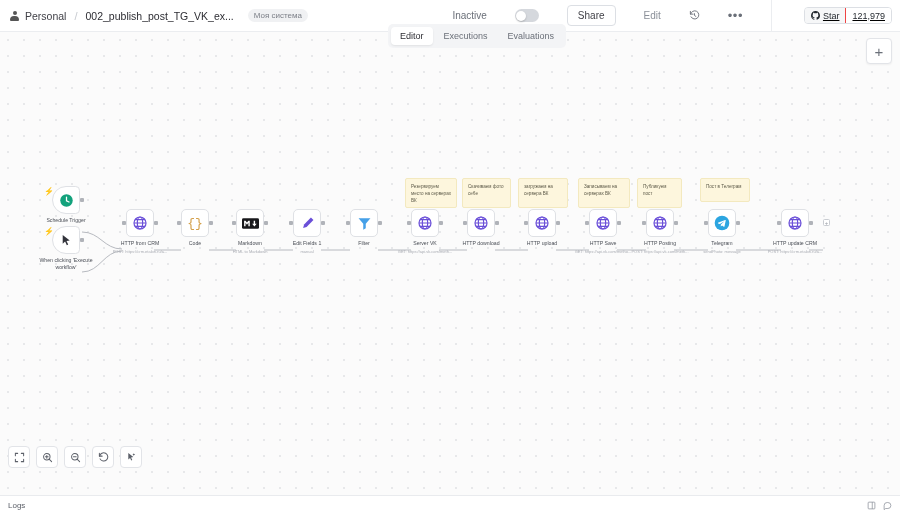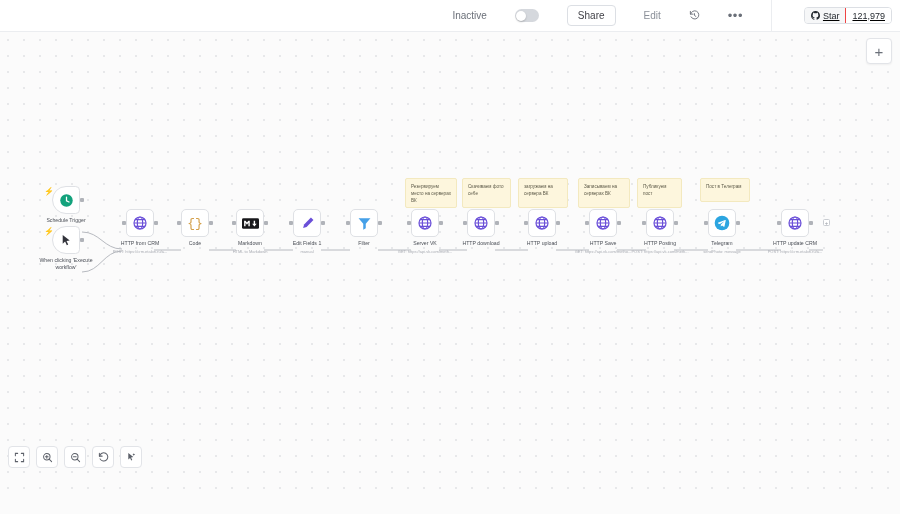--- a/index.html
+++ b/index.html
@@ -165,20 +165,27 @@
   }
   .logs-label { font-size: 8px; color: #5c6069; cursor: pointer; }
   .logs-icons { margin-left: auto; display: flex; gap: 7px; align-items: center; color:#8b9099; }
 </style>
 </head>
 <body>
 
 <div id="app">
 
   <div class="header">
+    <div class="hdr-left">
+      <span class="person-icon"></span>
+      <span class="bc-personal">Personal</span>
+      <span class="bc-sep">/</span>
+      <span class="bc-wf">002_publish_post_TG_VK_ex...</span>
+      <span class="tag-chip">Моя система</span>
+    </div>
 
     <div class="hdr-right">
       <span class="inactive-label">Inactive</span>
       <div class="toggle">
         <div class="knob"></div>
       </div>
       <button class="share-btn">Share</button>
       <span class="saved-label">Edit</span>
       <span class="icon-btn">
         <svg width="11" height="11" viewBox="0 0 24 24" fill="none" stroke="#6b7079" stroke-width="2" stroke-linecap="round" stroke-linejoin="round">
@@ -194,20 +201,25 @@
           <svg width="9" height="9" viewBox="0 0 16 16" fill="#24292f">
             <path d="M8 0C3.58 0 0 3.58 0 8c0 3.54 2.29 6.53 5.47 7.59.4.07.55-.17.55-.38 0-.19-.01-.82-.01-1.49-2.01.37-2.53-.49-2.69-.94-.09-.23-.48-.94-.82-1.13-.28-.15-.68-.52-.01-.53.63-.01 1.08.58 1.23.82.72 1.21 1.87.87 2.33.66.07-.52.28-.87.51-1.07-1.78-.2-3.64-.89-3.64-3.95 0-.87.31-1.59.82-2.15-.08-.2-.36-1.02.08-2.12 0 0 .67-.21 2.2.82a7.4 7.4 0 0 1 2-.27c.68 0 1.36.09 2 .27 1.53-1.04 2.2-.82 2.2-.82.44 1.1.16 1.92.08 2.12.51.56.82 1.27.82 2.15 0 3.07-1.87 3.75-3.65 3.95.29.25.54.73.54 1.48 0 1.07-.01 1.93-.01 2.2 0 .21.15.46.55.38A8.01 8.01 0 0 0 16 8c0-4.42-3.58-8-8-8z"></path>
           </svg>
           <span>Star</span>
         </div>
         <div class="star-count">121,979</div>
       </div>
     </div>
   </div>
 
+  <div class="hdr-tabs">
+    <div class="tab active">Editor</div>
+    <div class="tab">Executions</div>
+    <div class="tab">Evaluations</div>
+  </div>
 
   <div class="canvas">
 
     <div class="add-btn">+</div>
 
     <svg width="900" height="463" style="position:absolute;top:0;left:0;pointer-events:none">
       <path d="M82,200 C100,200 104,217 122,217" stroke="#b7bac0" stroke-width="1" fill="none"></path>
       <path d="M82,240 C100,240 104,219 122,219" stroke="#b7bac0" stroke-width="1" fill="none"></path>
       <line x1="154" y1="218" x2="181" y2="218" stroke="#b7bac0" stroke-width="1"></line>
       <line x1="209" y1="218" x2="236" y2="218" stroke="#b7bac0" stroke-width="1"></line>
@@ -437,14 +449,26 @@
       <div class="zb">
         <svg width="11" height="11" viewBox="0 0 24 24" fill="#5c6069">
           <path d="M5 2l11 9-5 .8 2.7 5.6-2.3 1.1L8.9 13 5 16.6z"></path>
           <path d="M17 2.5l.9 2.1 2.1.9-2.1.9-.9 2.1-.9-2.1-2.1-.9 2.1-.9z"></path>
         </svg>
       </div>
     </div>
 
   </div>
 
+  <div class="logs-bar">
+    <span class="logs-label">Logs</span>
+    <div class="logs-icons">
+      <svg width="9" height="9" viewBox="0 0 24 24" fill="none" stroke="#8b9099" stroke-width="2">
+        <rect x="3" y="3" width="18" height="18" rx="2"></rect>
+          <line x1="14" y1="3" x2="14" y2="21"></line>
+      </svg>
+      <svg width="9" height="9" viewBox="0 0 24 24" fill="none" stroke="#8b9099" stroke-width="2" stroke-linejoin="round">
+        <path d="M21 12a8 8 0 0 1-8 8H7l-4 3V12a8 8 0 0 1 8-8h2a8 8 0 0 1 8 8z"></path>
+      </svg>
+    </div>
+  </div>
 
 </div>
 
 </body></html>

